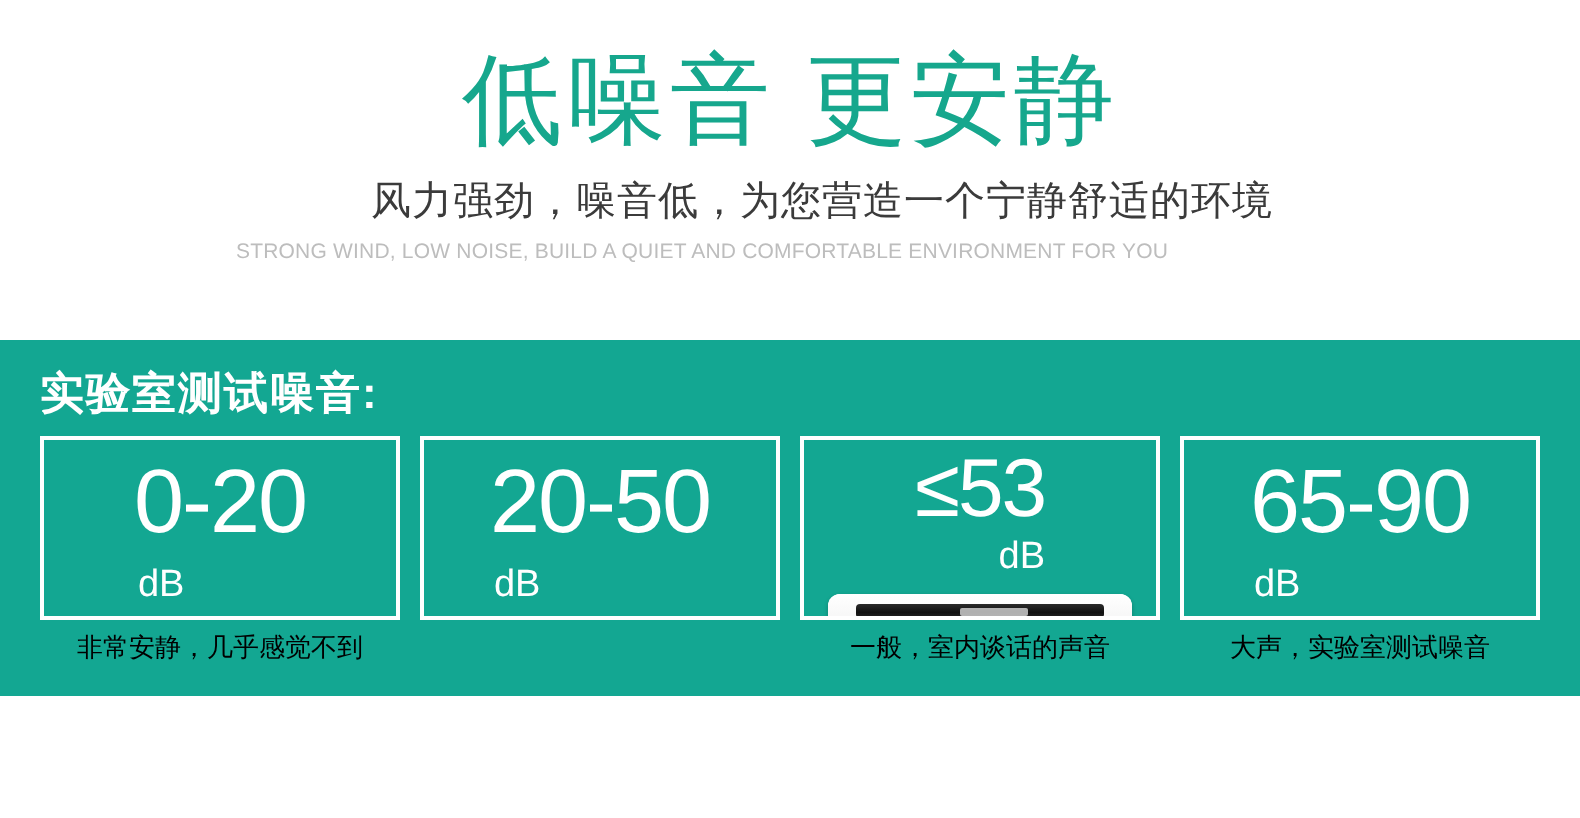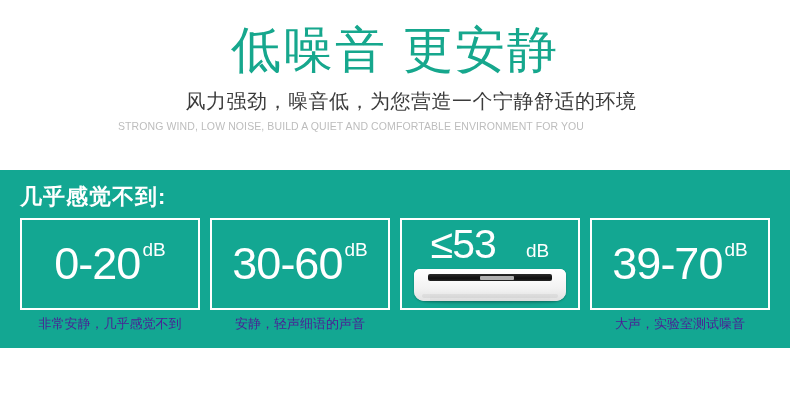--- a/index.html
+++ b/index.html
@@ -114,20 +114,21 @@
     display: flex;
     align-items: center;
     justify-content: center;
     overflow: hidden;
   }
   .value-wrap {
     display: flex;
     align-items: flex-start;
     justify-content: center;
     white-space: nowrap;
+    flex-direction: column;
   }
   .value-num {
     font-size: 45px;
     line-height: 56px;
     font-weight: 300;
     color: #ffffff;
     letter-spacing: -1px;
   }
   .value-unit {
     font-size: 19px;
@@ -140,21 +141,20 @@
 
   
   .card-box.with-device {
     flex-direction: column;
     justify-content: flex-start;
     align-items: center;
   }
   .card-box.with-device .value-wrap {
     align-items: flex-end;
     margin-top: 1px;
-    gap: 28px;
   }
   .card-box.with-device .value-num {
     font-size: 41px;
     line-height: 46px;
   }
   .card-box.with-device .value-unit {
     font-size: 19px;
     line-height: 24px;
     margin-top: 0;
     margin-bottom: 4px;
@@ -231,21 +231,21 @@
     background: rgba(0,0,0,0.12);
     border-radius: 50%;
     filter: blur(1px);
   }
 
   .card-caption {
     margin-top: 5px;
     font-size: 13px;
     line-height: 18px;
     font-weight: 400;
-    color: #4c1d95;
+    color: #000000;
     white-space: nowrap;
     text-align: center;
   }
 
   .footer-space {
     position: absolute;
     left: 0;
     top: 348px;
     width: 790px;
     height: 61px;
@@ -257,68 +257,68 @@
 
 <div class="page">
 
   <div class="header">
     <div class="main-title">低噪音 更安静</div>
     <div class="sub-title-cn">风力强劲，噪音低，为您营造一个宁静舒适的环境</div>
     <div class="sub-title-en">STRONG WIND, LOW NOISE, BUILD A QUIET AND COMFORTABLE ENVIRONMENT FOR YOU</div>
   </div>
 
   <div class="banner">
-    <div class="banner-title">几乎感觉不到:</div>
+    <div class="banner-title">实验室测试噪音:</div>
 
     <div class="cards">
 
       <div class="card">
         <div class="card-box">
           <div class="value-wrap">
             <span class="value-num">0-20</span>
             <span class="value-unit">dB</span>
           </div>
         </div>
         <div class="card-caption">非常安静，几乎感觉不到</div>
       </div>
 
       <div class="card">
         <div class="card-box">
           <div class="value-wrap">
-            <span class="value-num">30-60</span>
+            <span class="value-num">20-50</span>
             <span class="value-unit">dB</span>
           </div>
         </div>
-        <div class="card-caption">安静，轻声细语的声音</div>
       </div>
 
       <div class="card">
         <div class="card-box with-device">
           <div class="value-wrap">
             <span class="value-num">≤53</span>
             <span class="value-unit">dB</span>
           </div>
           <div class="device">
             <div class="device-shadow"></div>
             <div class="device-body">
               <div class="device-left-cap"></div>
               <div class="device-right-cap"></div>
               <div class="device-strip">
                 <div class="device-logo"></div>
               </div>
               <div class="device-vent"></div>
             </div>
           </div>
         </div>
+        <div class="card-caption">一般，室内谈话的声音</div>
       </div>
 
       <div class="card">
         <div class="card-box">
           <div class="value-wrap">
-            <span class="value-num">39-70</span>
+            <span class="value-num">65-90</span>
             <span class="value-unit">dB</span>
           </div>
         </div>
         <div class="card-caption">大声，实验室测试噪音</div>
       </div>
 
     </div>
   </div>
 
   <div class="footer-space"></div>

